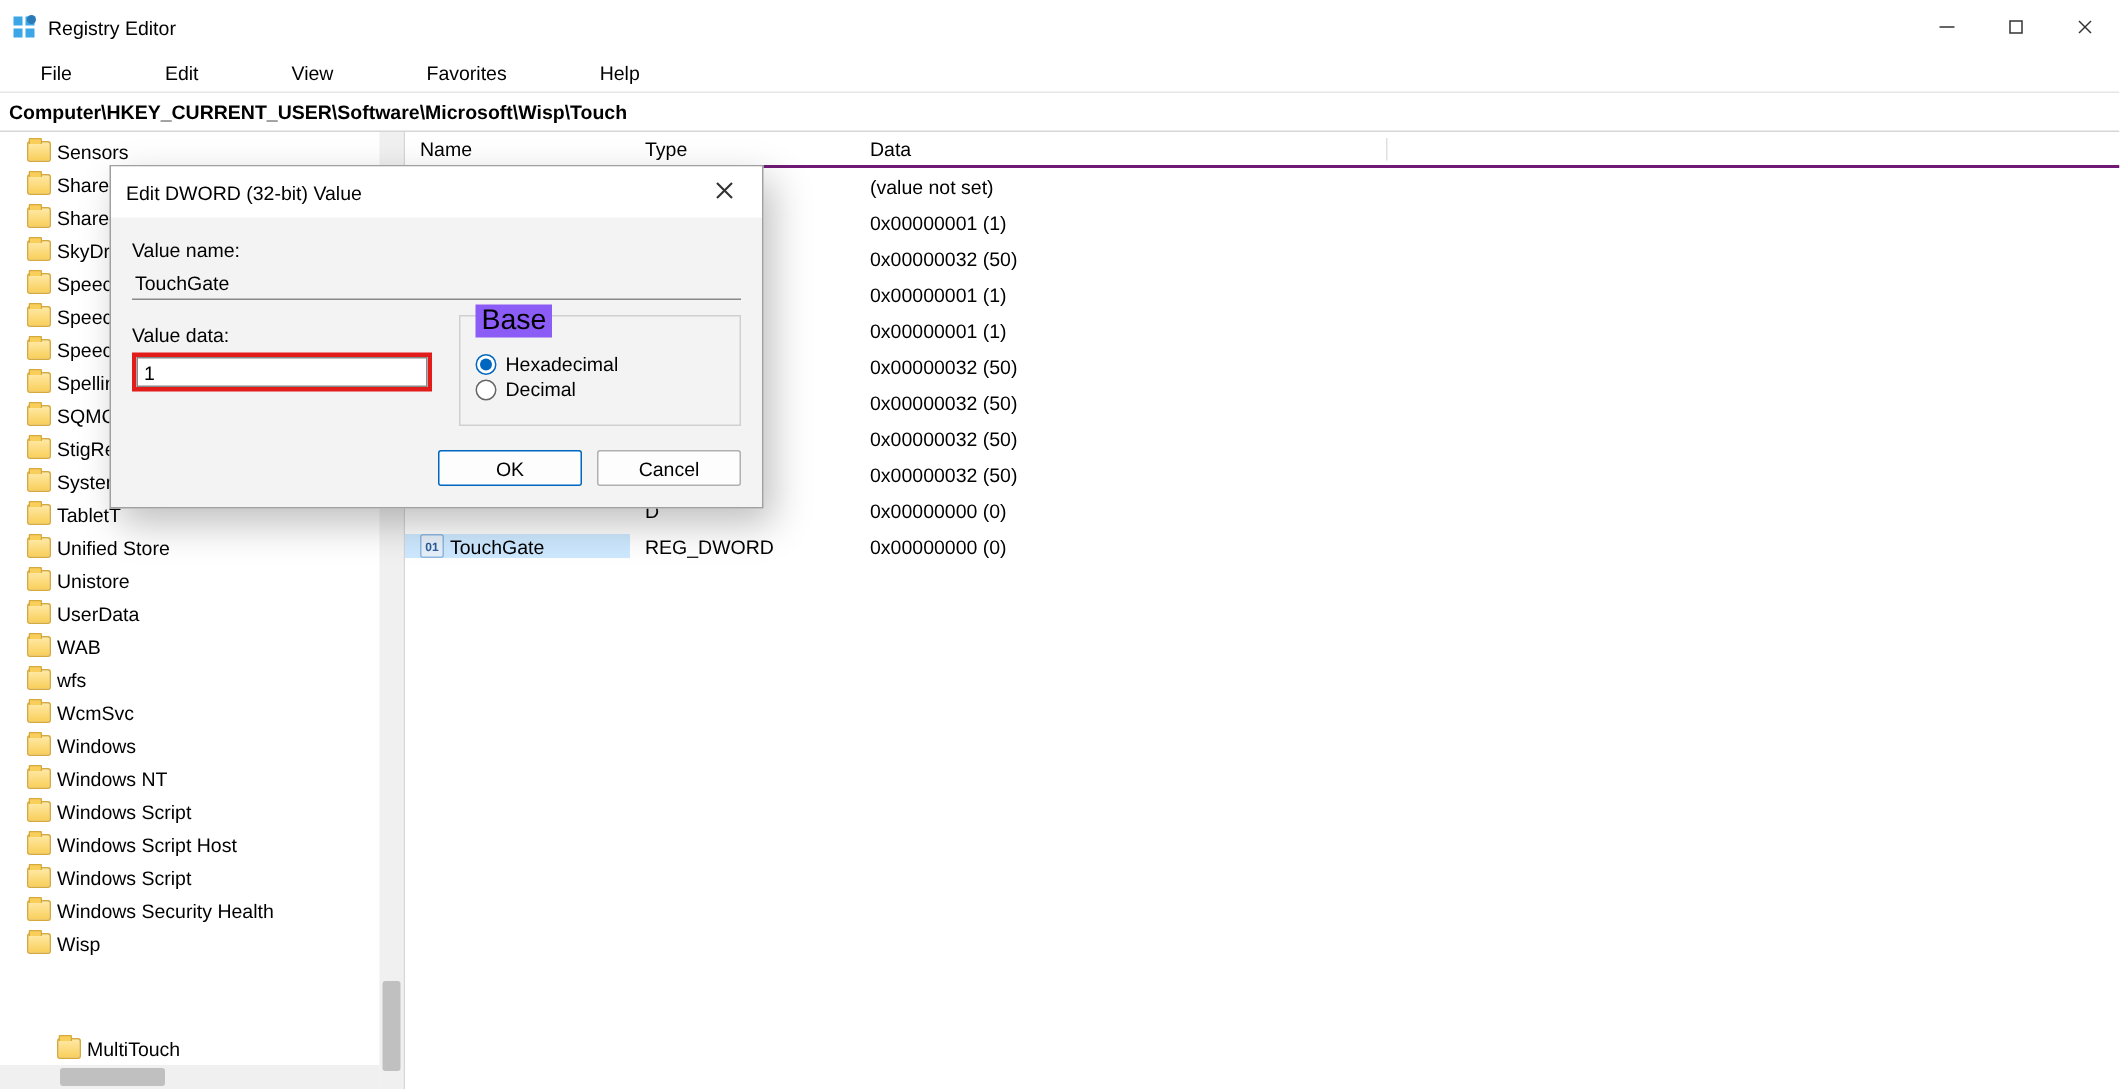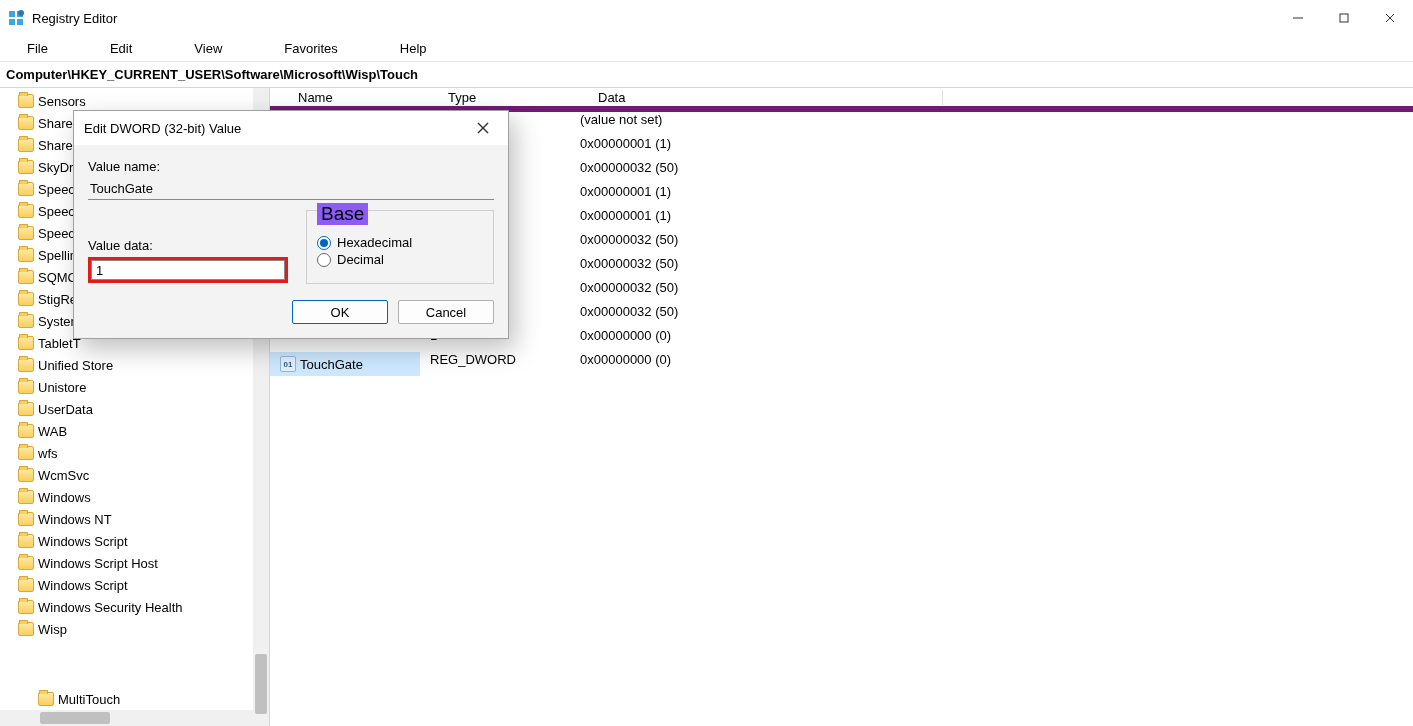--- a/index.html
+++ b/index.html
@@ -116,31 +116,30 @@
   }
   .tree-hscroll .thumb {
     position:absolute; top:2px; height:12px; background:#c0c0c0; border-radius:2px;
     left:40px; width:70px;
   }
 
   
   .list-panel { flex:1; display:flex; flex-direction:column; }
   .list-header {
     display:flex; height:24px; align-items:center;
-    border-bottom: 6px solid #701a75;
+    border-bottom: 2px solid #701a75;
     font-size:13px;
-    padding-left:18px;
   }
   .list-header .col { padding-left:10px; }
   .col-name { width:150px; }
   .col-type { width:150px; }
   .col-data { flex:1; border-right:1px solid #e0e0e0; max-width:355px; }
   .list-body { flex:1; position:relative; }
   .list-row {
-    display:flex; height:24px; font-size:13px;
+    display:flex; height:24px; align-items:center; font-size:13px;
   }
   .list-row .cell { padding-left:10px; overflow:hidden; white-space:nowrap; }
   .cell-name { width:150px; display:flex; align-items:center; gap:4px; }
   .cell-type { width:150px; }
   .cell-data { flex:1; }
   .val-icon {
     width:16px; height:16px; display:inline-flex; align-items:center; justify-content:center;
     background:#e6f0fa; border:1px solid #90b8e0; border-radius:2px;
     font-size:8px; color:#2a5c9a; font-weight:bold;
     flex-shrink:0;
@@ -166,21 +165,21 @@
   }
   .dialog-body { padding: 8px 14px 14px 14px; }
   .dlg-label { font-size:13px; margin: 6px 0 4px 0; display:block; }
   .dlg-input {
     width: 100%; height:22px;
     border:none; border-bottom:1px solid #888;
     background:transparent; font-size:13px; padding:2px 2px;
     outline:none;
   }
   .dlg-row { display:flex; gap:18px; margin-top:10px; }
-  .dlg-col-left { flex:0 0 200px;margin-top:22px; }
+  .dlg-col-left { flex:0 0 200px; }
   .dlg-col-right { flex:1; }
   .fieldset {
     border:1px solid #d0d0d0; padding:6px 10px 10px 10px; font-size:13px;
   }
   .fieldset .legend {
     font-size:19px; position:relative; top:-14px; background:#8b5cf6; padding:0 4px; display:inline-block;
   }
   .radio-row { display:flex; align-items:center; gap:6px; margin-top:-4px; margin-bottom:6px; font-size:13px; }
   .radio {
     width:14px; height:14px; border-radius:50%; border:1px solid #666; background:#fff;

